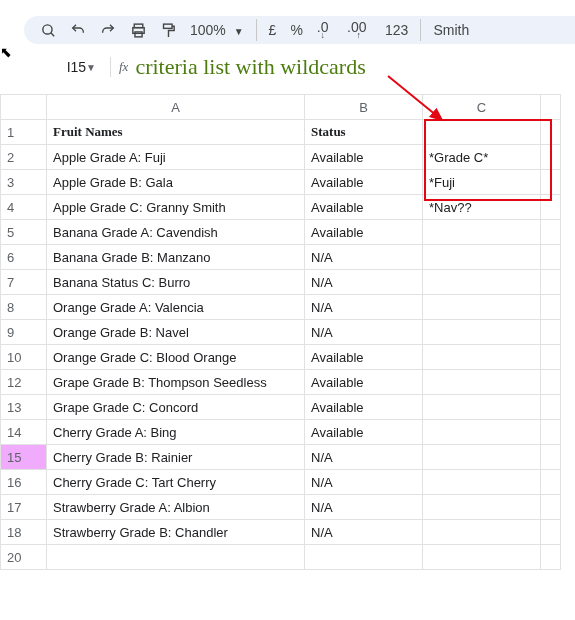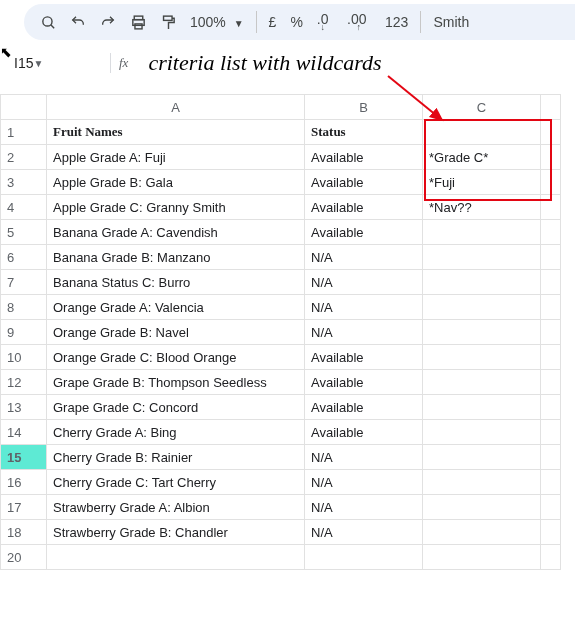--- a/index.html
+++ b/index.html
@@ -9,24 +9,24 @@
     height: 620px;
     background: #fff;
     font-family: Arial, sans-serif;
     font-size: 13px;
     color: #202124;
     overflow: hidden;
     position: relative;
   }
   
   .toolbar {
-    height: 36px;
+    height: 28px;
     background: #edf2fa;
     border-radius: 22px 0 0 22px;
-    margin: 4px 0 0 24px;
+    margin: 16px 0 0 24px;
     display: flex;
     align-items: center;
     gap: 2px;
     padding-left: 10px;
     overflow: hidden;
     white-space: nowrap;
     color: #444746;
   }
   .tbtn {
     width: 28px;
@@ -56,45 +56,44 @@
     align-items: center;
     margin-top: 8px;
   }
   .namebox {
     margin-left: 14px;
     width: 82px;
     font-size: 14px;
     color: #1f1f1f;
     display: flex;
     align-items: center;
-    justify-content: flex-start;
+    justify-content: flex-end;
     padding-right: 6px;
   }
   .namebox .dd {
     font-size: 10px;
     color: #5f6368;
   }
   .fxsep {
     width: 1px;
     height: 20px;
     background: #dadce0;
     margin: 0 8px;
   }
   .fxlabel {
     font-style: italic;
     color: #5f6368;
     font-size: 13px;
     font-family: "Times New Roman", serif;
-    margin-right: 20px;
+    margin-right: 7px;
   }
   .annotation {
     font-family: "Comic Sans MS", "Segoe Script", cursive;
-    color: #000000;
+    color: #4d7c0f;
     font-size: 22px;
-    font-style: italic;
   }
   
   .grid-wrap {
     position: absolute;
     top: 94px;
     left: 0;
     right: 0;
     bottom: 0;
   }
   table.sheet {
@@ -124,22 +123,21 @@
   col.cC { width: 118px; }
   col.cD { width: 20px; }
   th.rownum {
     background: #fff;
     color: #5f6368;
     font-weight: normal;
     text-align: center;
     font-size: 12px;
   }
   th.rownum.sel {
-    background: #5eead4;
-    font-weight: bold;
+    background: #f0abfc;
   }
   td.bold { font-weight: bold; font-family: Liberation Serif, serif; }
   
   .redbox {
     position: absolute;
     border: 2px solid #e30613;
     pointer-events: none;
   }
   
   .arrow {

